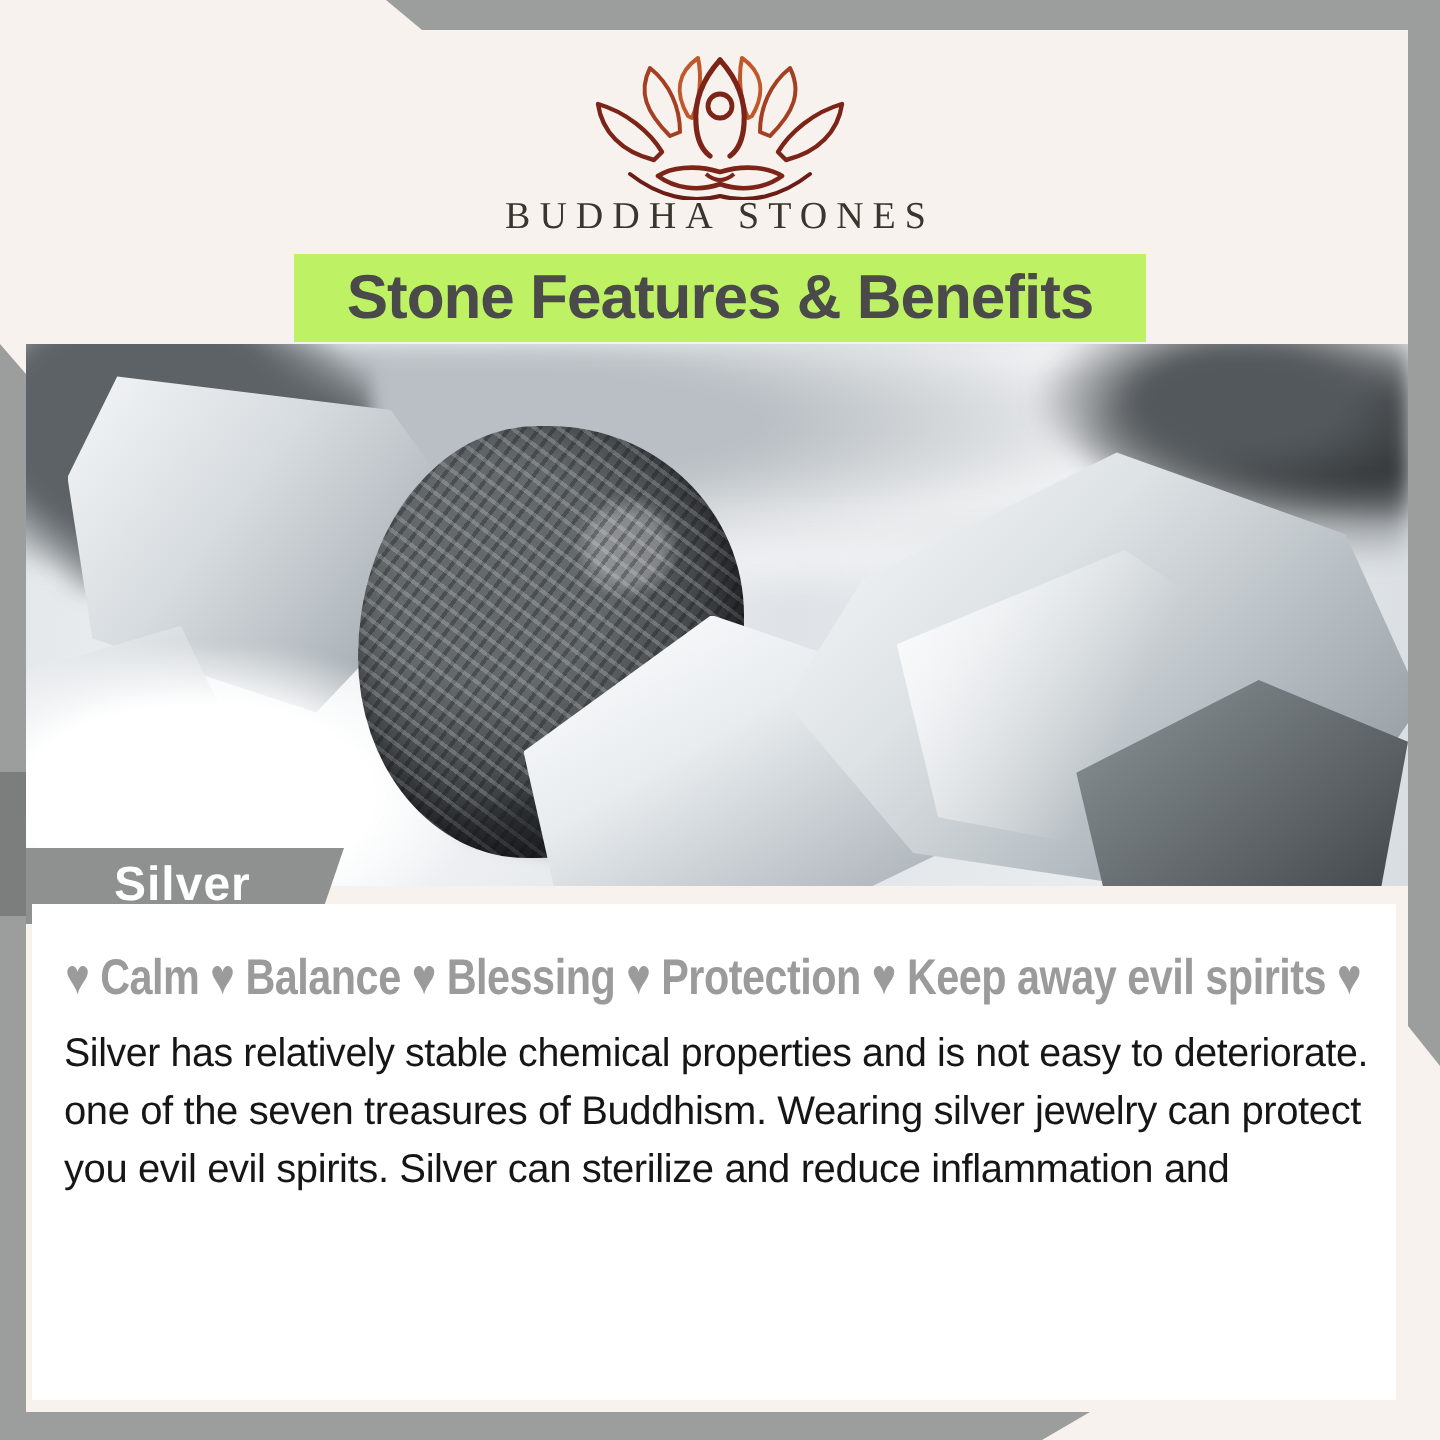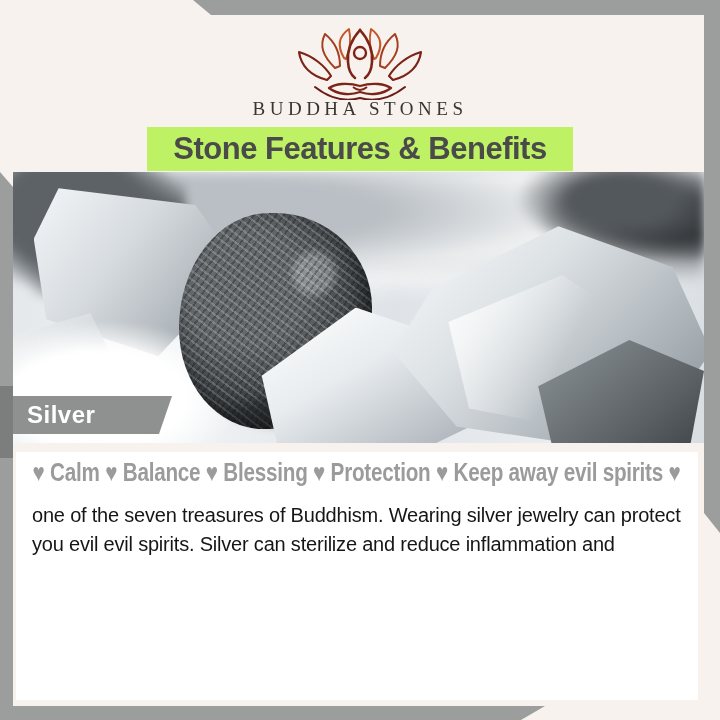--- a/index.html
+++ b/index.html
@@ -85,29 +85,29 @@
     background:linear-gradient(135deg,#fafbfc 0%,#dde2e5 35%,#b4bbc0 65%,#858c91 100%);}
   .ph-right-facet{left:63%;top:38%;width:30%;height:58%;
     clip-path:polygon(0 30%,55% 0,100% 40%,70% 100%,10% 85%);
     background:linear-gradient(115deg,rgba(255,255,255,.9),rgba(255,255,255,0) 55%);}
   .ph-right-dark{left:76%;top:62%;width:24%;height:38%;
     clip-path:polygon(0 45%,55% 0,100% 30%,92% 100%,8% 100%);
     background:linear-gradient(140deg,#8d9498,#5a6064 70%,#41474b);}
 
   
   .stone-label{
-    position:absolute;left:13px;top:396px;width:159px;height:38px;
+    position:absolute;left:13px;top:424px;width:159px;height:38px;
     background:#8e9190;clip-path:polygon(0 0,100% 0,calc(100% - 13px) 100%,0 100%);
     color:#ffffff;font-size:24px;font-weight:700;line-height:37px;
-    padding-left:14px;box-sizing:border-box;letter-spacing:0.5px;
+    padding-left:44px;box-sizing:border-box;letter-spacing:0.5px;
   }
 
   
   .card{position:absolute;left:16px;top:452px;width:682px;height:248px;background:#ffffff;}
-  .tagline-row{margin-top:6px;height:34px;display:flex;justify-content:center;align-items:flex-start;}
+  .tagline-row{margin-top:18px;height:34px;display:flex;justify-content:center;align-items:flex-end;}
   .tagline{
     display:inline-block;white-space:nowrap;
     font-size:25px;font-weight:700;color:#9b9b9b;letter-spacing:-0.3px;
   }
   .body-text{margin-top:9px;padding:0 16px;}
   .body-line{height:29px;}
   .body-line span{
     display:inline-block;white-space:nowrap;
     font-size:20px;font-weight:400;color:#161616;letter-spacing:-0.2px;line-height:29px;
   }
@@ -168,20 +168,23 @@
   </div>
 
   <div class="stone-label">Silver</div>
 
   <div class="card">
     <div class="tagline-row">
       <span class="tagline" style="transform: scaleX(0.827454); transform-origin: center center;">♥ Calm ♥ Balance ♥ Blessing ♥ Protection ♥ Keep away evil spirits ♥</span>
     </div>
     <div class="body-text">
       <div class="body-line">
+        <span style="transform: scaleX(0.983061); transform-origin: left center;">Silver has relatively stable chemical properties and is not easy to deteriorate.</span>
+      </div>
+      <div class="body-line">
         <span style="transform: scaleX(1); transform-origin: left center;">one of the seven treasures of Buddhism. Wearing silver jewelry can protect</span>
       </div>
       <div class="body-line">
         <span style="transform: scaleX(1); transform-origin: left center;">you evil evil spirits. Silver can sterilize and reduce inflammation and</span>
       </div>
     </div>
   </div>
 
 </div>
 

